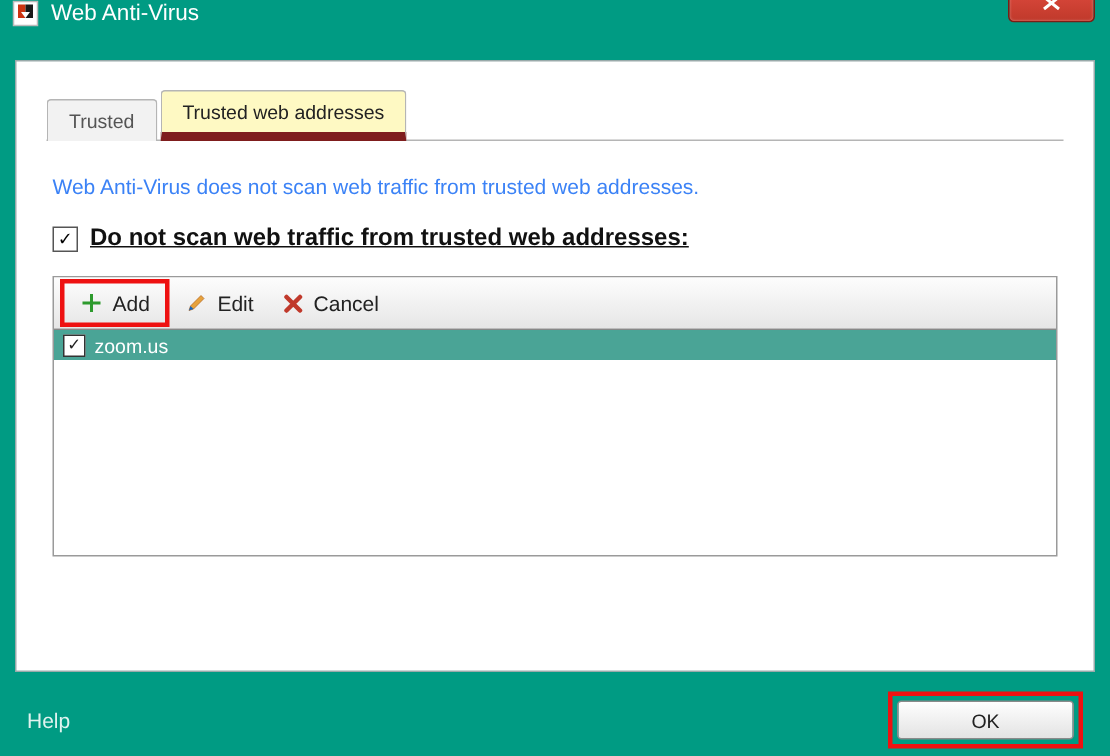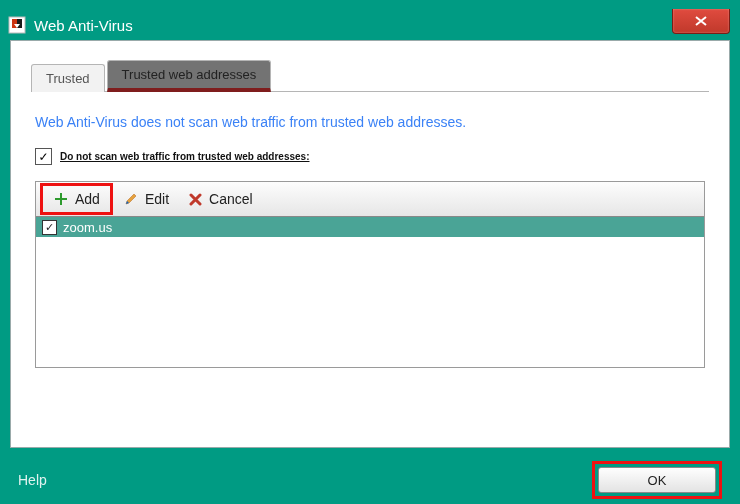--- a/index.html
+++ b/index.html
@@ -12,21 +12,21 @@
   .window {
     width: 740px;
     height: 504px;
     background: #009b83;
     position: relative;
     box-sizing: border-box;
   }
   .titlebar {
     height: 34px;
     display: flex;
-    align-items: flex-end;
+    align-items: flex-start;
     padding: 0 0 0 8px;
     color: #fff;
     font-size: 15px;
   }
   .titlebar .appicon {
     width: 18px;
     height: 18px;
     margin-right: 8px;
     display: inline-block;
   }
@@ -75,23 +75,23 @@
     background: #f2f2f2;
     color: #555;
     margin-right: 2px;
     border-radius: 3px 3px 0 0;
     position: relative;
     top: 1px;
     font-size: 13px;
     cursor: default;
   }
   .tab.active {
-    background: #737373;
-    color: #222;
-    border-bottom: 4px solid #7f1d1d;
+    background: #fef9c3;
+    color: #222;
+    border-bottom: 6px solid #7f1d1d;
     top: 1px;
   }
   .desc {
     margin: 22px 4px 18px 4px;
     color: #3b82f6;
     font-size: 14px;
   }
   .checkrow {
     display: flex;
     align-items: center;
@@ -106,21 +106,21 @@
     align-items: center;
     justify-content: center;
     margin-right: 8px;
     font-size: 12px;
     line-height: 1;
   }
   .checkrow .label {
     font-weight: bold;
     text-decoration: underline;
     color: #111;
-    font-size: 10px;
+    font-size: 16px;
   }
   .listbox {
     border: 1px solid #9a9a9a;
     margin: 0 4px;
     background: #fff;
   }
   .toolbar {
     height: 34px;
     background: linear-gradient(#fdfdfd, #e6e6e6);
     border-bottom: 1px solid #888;

